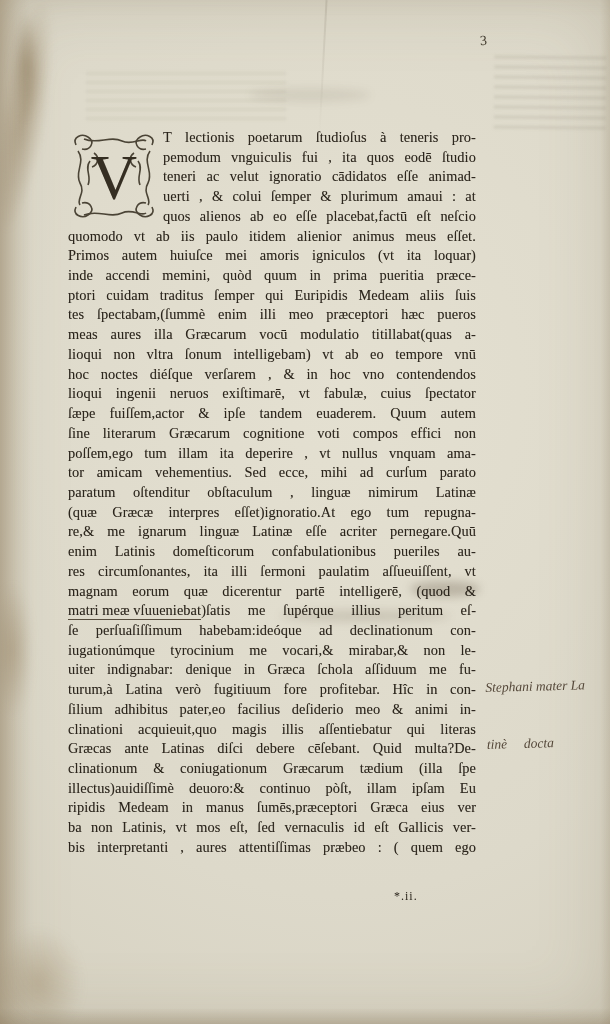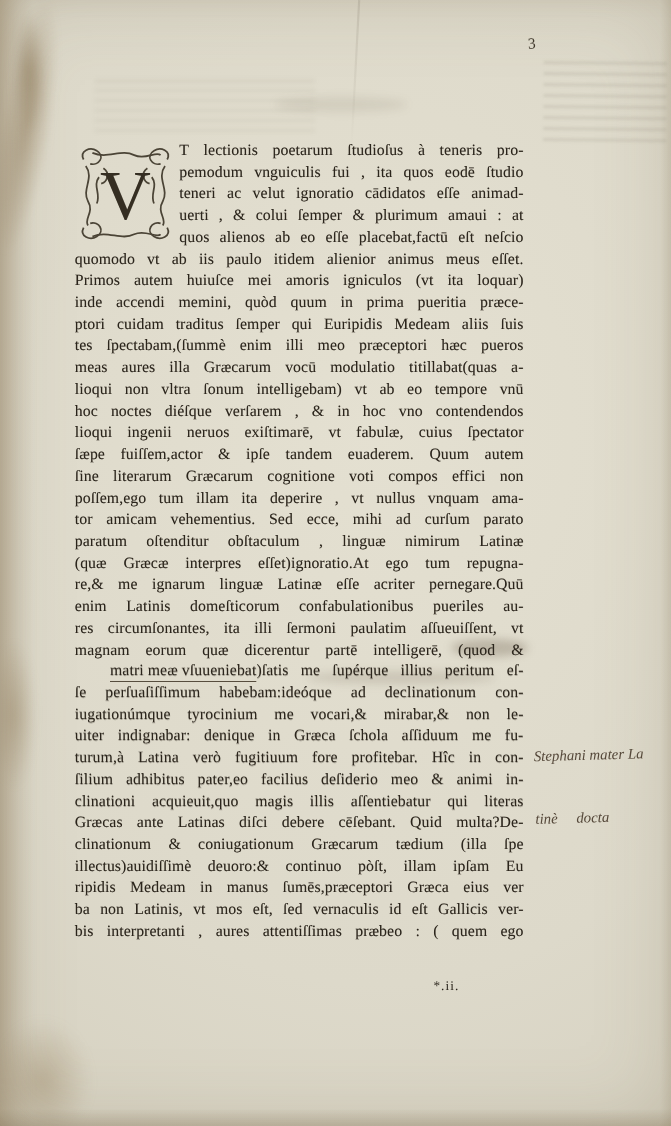--- a/index.html
+++ b/index.html
@@ -52,21 +52,21 @@
   .h1{font-size:16px;letter-spacing:5px;line-height:22px;white-space:nowrap;}
   .h2{font-size:15.5px;letter-spacing:.8px;line-height:23px;}
   .h3{font-size:15px;letter-spacing:.5px;line-height:21px;}
   
   .bodyblock{position:absolute;left:68px;top:128px;width:408px;color:#2b251c;
     font-size:14.3px;letter-spacing:.1px;
     text-shadow:.2px .2px 0 rgba(43,37,28,.30);}
   .bline{display:flex;justify-content:space-between;height:19.72px;line-height:19.72px;align-items:baseline;white-space:nowrap;}
   .indent{padding-left:95px;}
   .dropcap{position:absolute;left:2px;top:3px;width:88px;height:92px;}
-  .lead{display:inline;margin-left:32px;}
+  .lead{display:inline;}
   .uline{border-bottom:1.6px solid rgba(62,52,36,.85);padding-bottom:1px;}
   
   .signature{position:absolute;left:394px;top:889px;font-size:12px;letter-spacing:1px;color:#2b251c;}
   
   .note{position:absolute;left:486px;top:638px;width:150px;font-style:italic;
     font-size:13.5px;line-height:19px;color:#55483a;transform:rotate(-1.5deg);white-space:pre;}
 </style>
 </head>
 <body>
 

